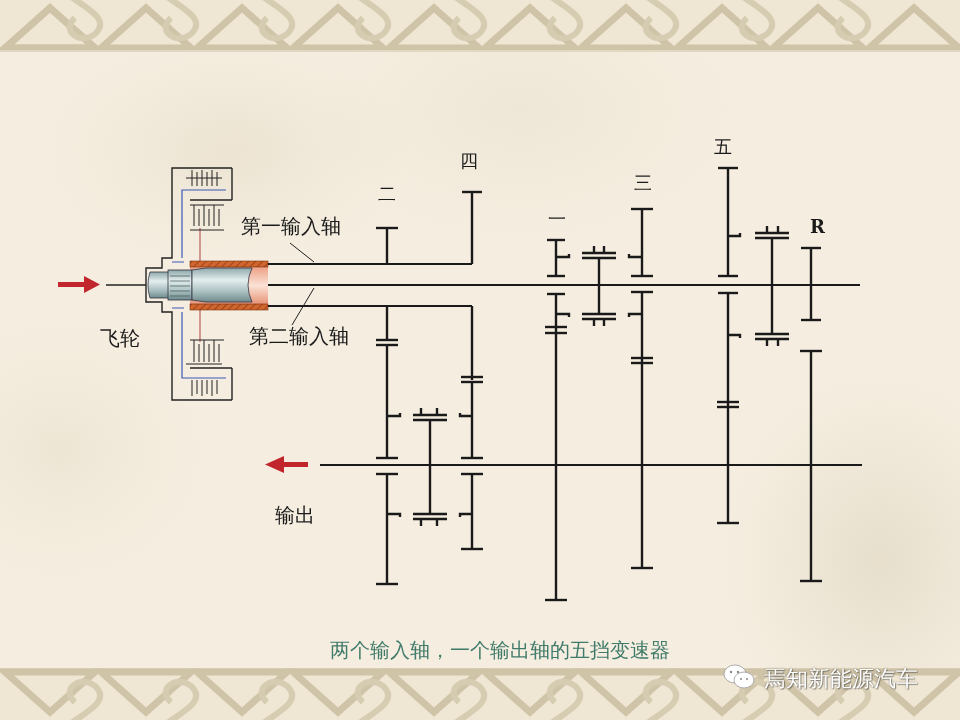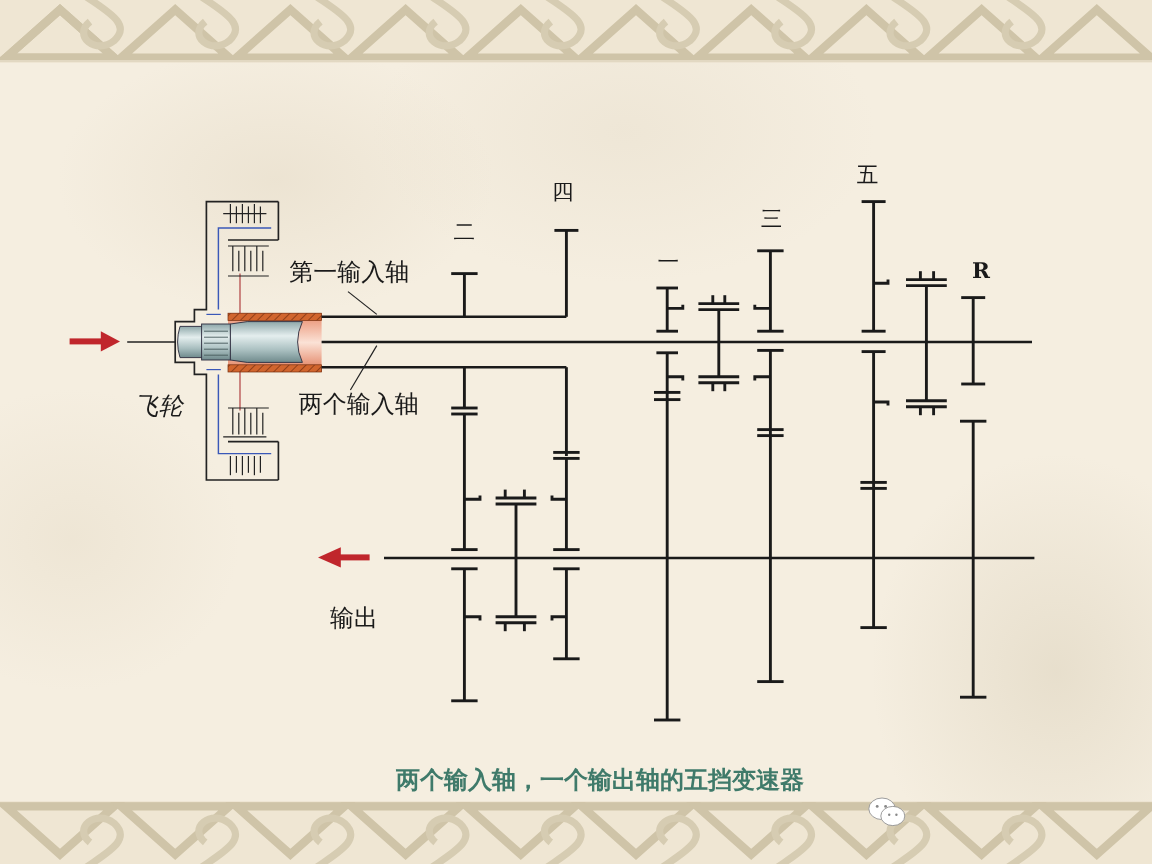--- a/index.html
+++ b/index.html
@@ -25,21 +25,21 @@
   .border-bottom { top: 668px; }
   .border-band svg { position: absolute; left: 0; top: 0; }
   .diagram { position: absolute; left: 0; top: 0; }
   .label {
     position: absolute; color: #1a1a1a; font-size: 20px; line-height: 1;
     white-space: nowrap;
   }
   .gear-label { font-size: 18px; }
   .caption {
     position: absolute; left: 330px; top: 637px; font-size: 20px;
-    color: #3f7a6a; white-space: nowrap; font-weight: bold;
+    color: #3f7a6a; white-space: nowrap;
   }
   .watermark {
     position: absolute; left: 722px; top: 664px; height: 30px;
     display: flex; align-items: center; gap: 8px;
   }
   .watermark-text {
     color: #ffffff; font-size: 22px;
     font-family: "DejaVu Sans", sans-serif;
     text-shadow: 0 0 2px rgba(0,0,0,0.45), 1px 1px 1px rgba(0,0,0,0.35);
     white-space: nowrap;
@@ -317,23 +317,23 @@
       <line x1="800" y1="351" x2="822" y2="351"></line>
       <line x1="800" y1="581" x2="822" y2="581"></line>
   </g>
 
   <g>
     <rect x="280" y="462" width="28" height="5" fill="#c0262c"></rect>
     <polygon points="284,456 265,464.5 284,473" fill="#c0262c"></polygon>
   </g>
 </svg>
 
-<div class="label" style="left:112px; top:328px;font-style:italic;">飞轮</div>
+<div class="label" style="left:100px; top:328px;">飞轮</div>
 <div class="label" style="left:241px; top:216px;">第一输入轴</div>
-<div class="label" style="left:249px; top:326px;">两个输入轴</div>
+<div class="label" style="left:249px; top:326px;">第二输入轴</div>
 <div class="label" style="left:275px; top:505px;">输出</div>
 
 <div class="label gear-label" style="left:378px; top:185px;">二</div>
 <div class="label gear-label" style="left:460px; top:152px;">四</div>
 <div class="label gear-label" style="left:548px; top:210px;">一</div>
 <div class="label gear-label" style="left:634px; top:174px;">三</div>
 <div class="label gear-label" style="left:714px; top:138px;">五</div>
 <div class="label gear-label" style="left:810px; top:218px; font-weight:bold;">R</div>
 
 <div class="caption">两个输入轴，一个输出轴的五挡变速器</div>
@@ -342,13 +342,14 @@
   <span>
     <svg width="34" height="30" viewBox="0 0 34 30">
       <ellipse cx="13" cy="12" rx="11" ry="9" fill="#fff" stroke="#999" stroke-width="0.8"></ellipse>
       <ellipse cx="22" cy="18" rx="10" ry="8" fill="#fff" stroke="#999" stroke-width="0.8"></ellipse>
       <circle cx="9" cy="10" r="1.2" fill="#888"></circle>
         <circle cx="16" cy="10" r="1.2" fill="#888"></circle>
       <circle cx="19" cy="17" r="1" fill="#888"></circle>
         <circle cx="25" cy="17" r="1" fill="#888"></circle>
     </svg>
   </span>
+  <span class="watermark-text">焉知新能源汽车</span>
 </div>
 
 </body></html>

